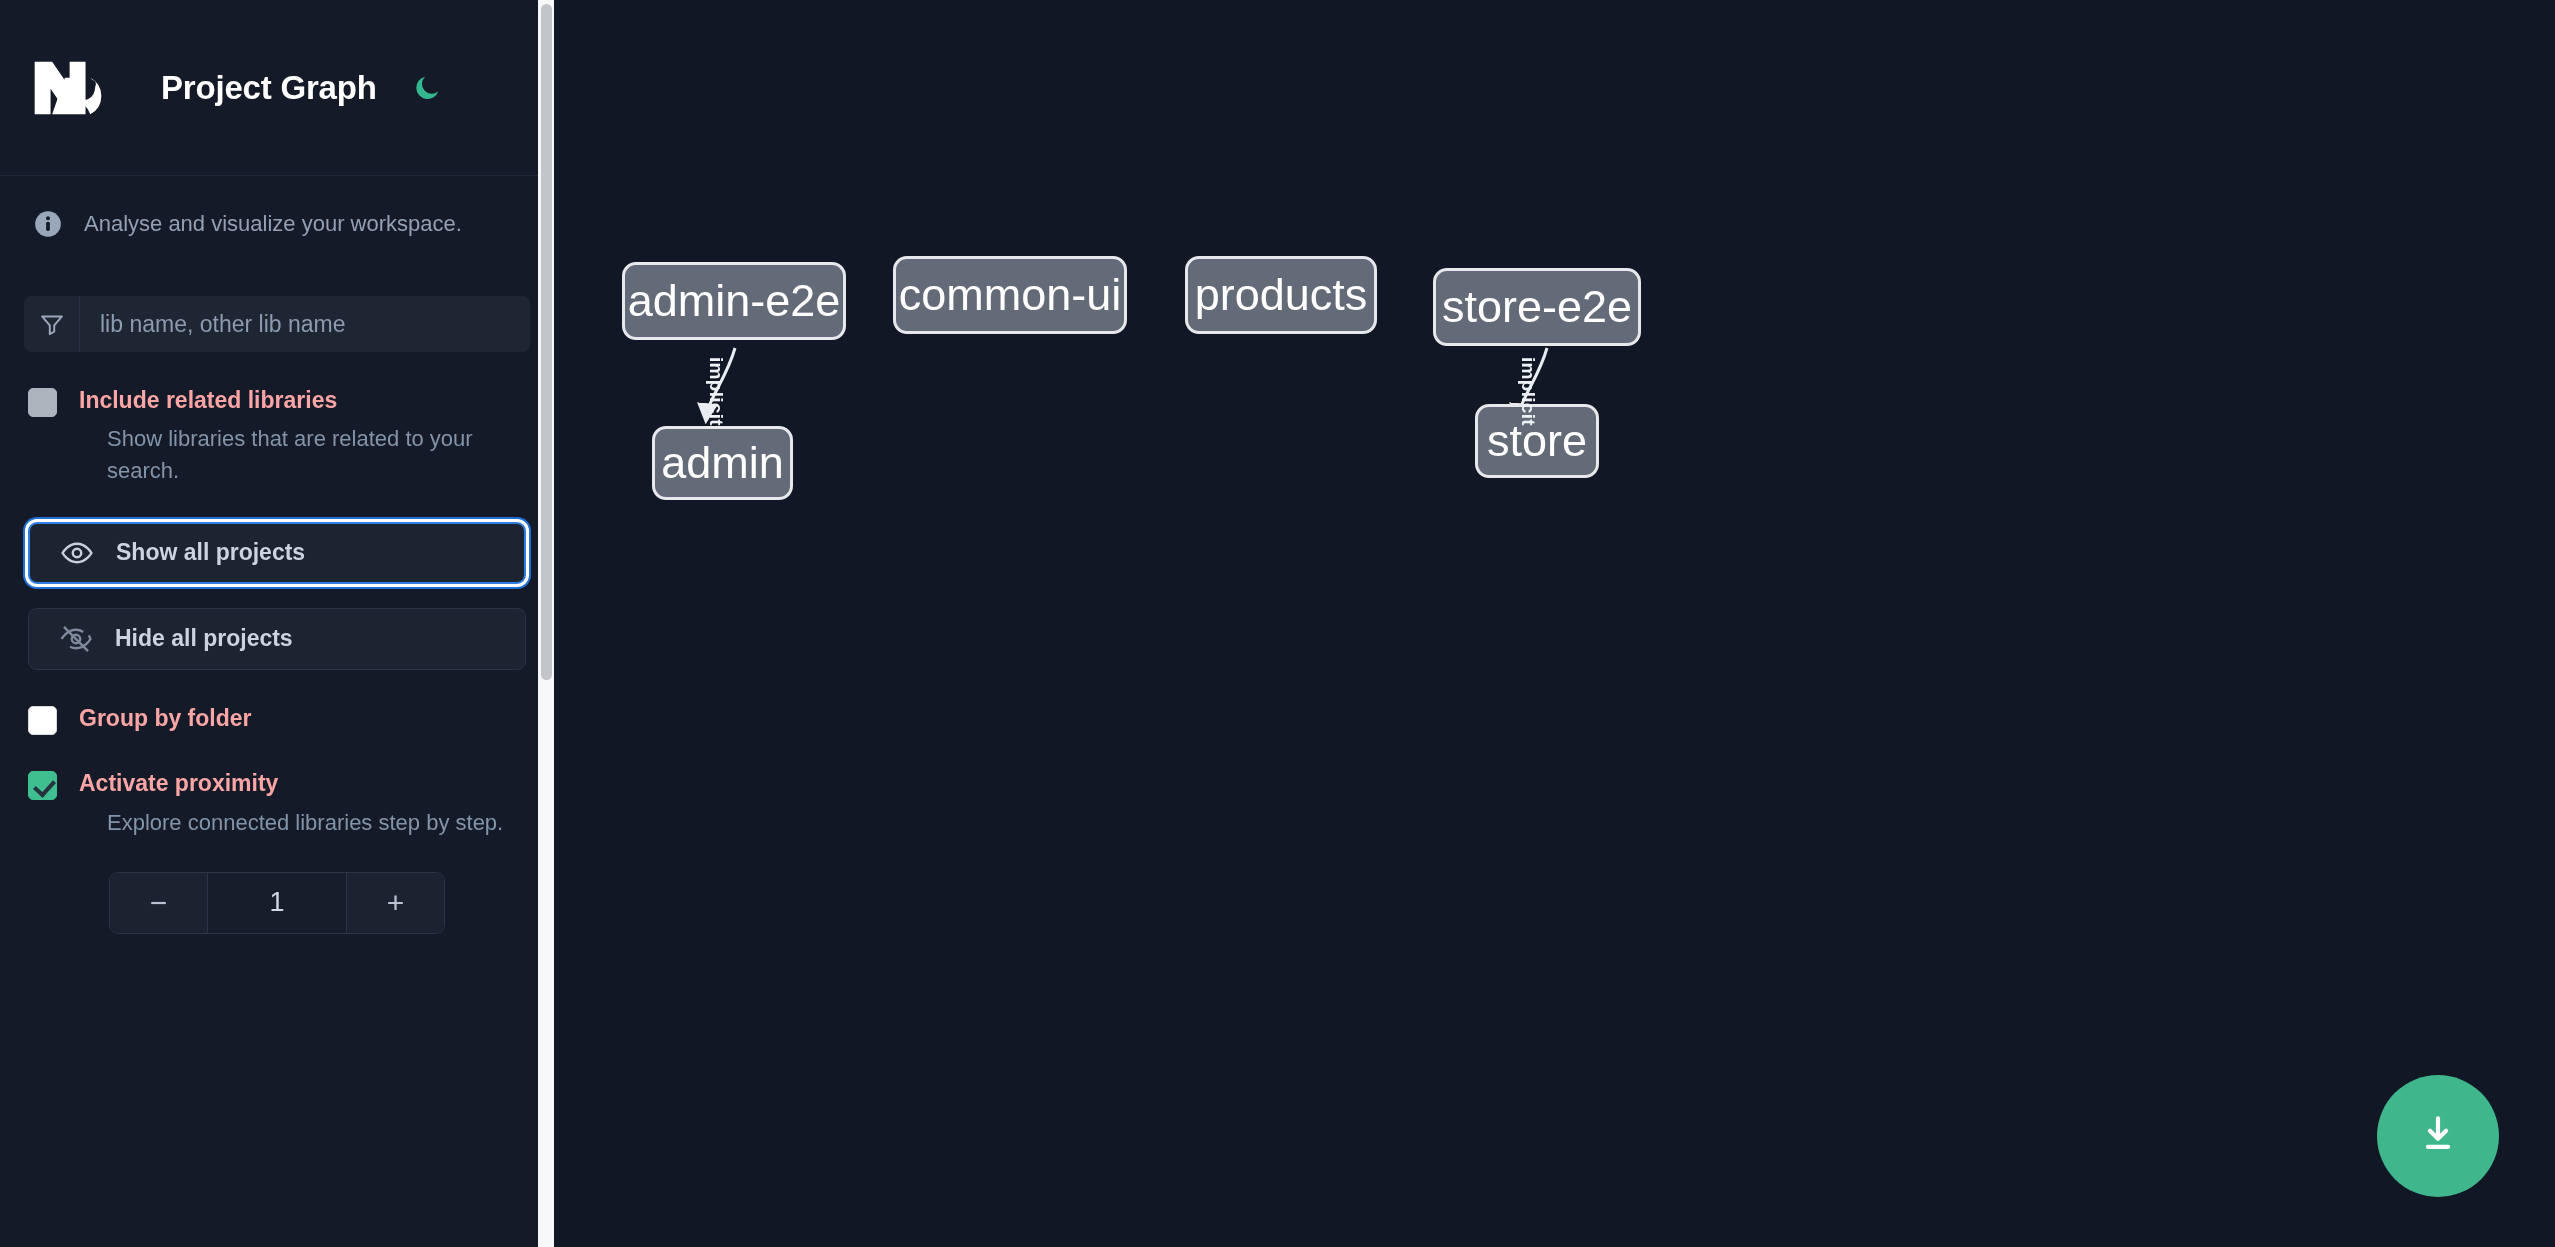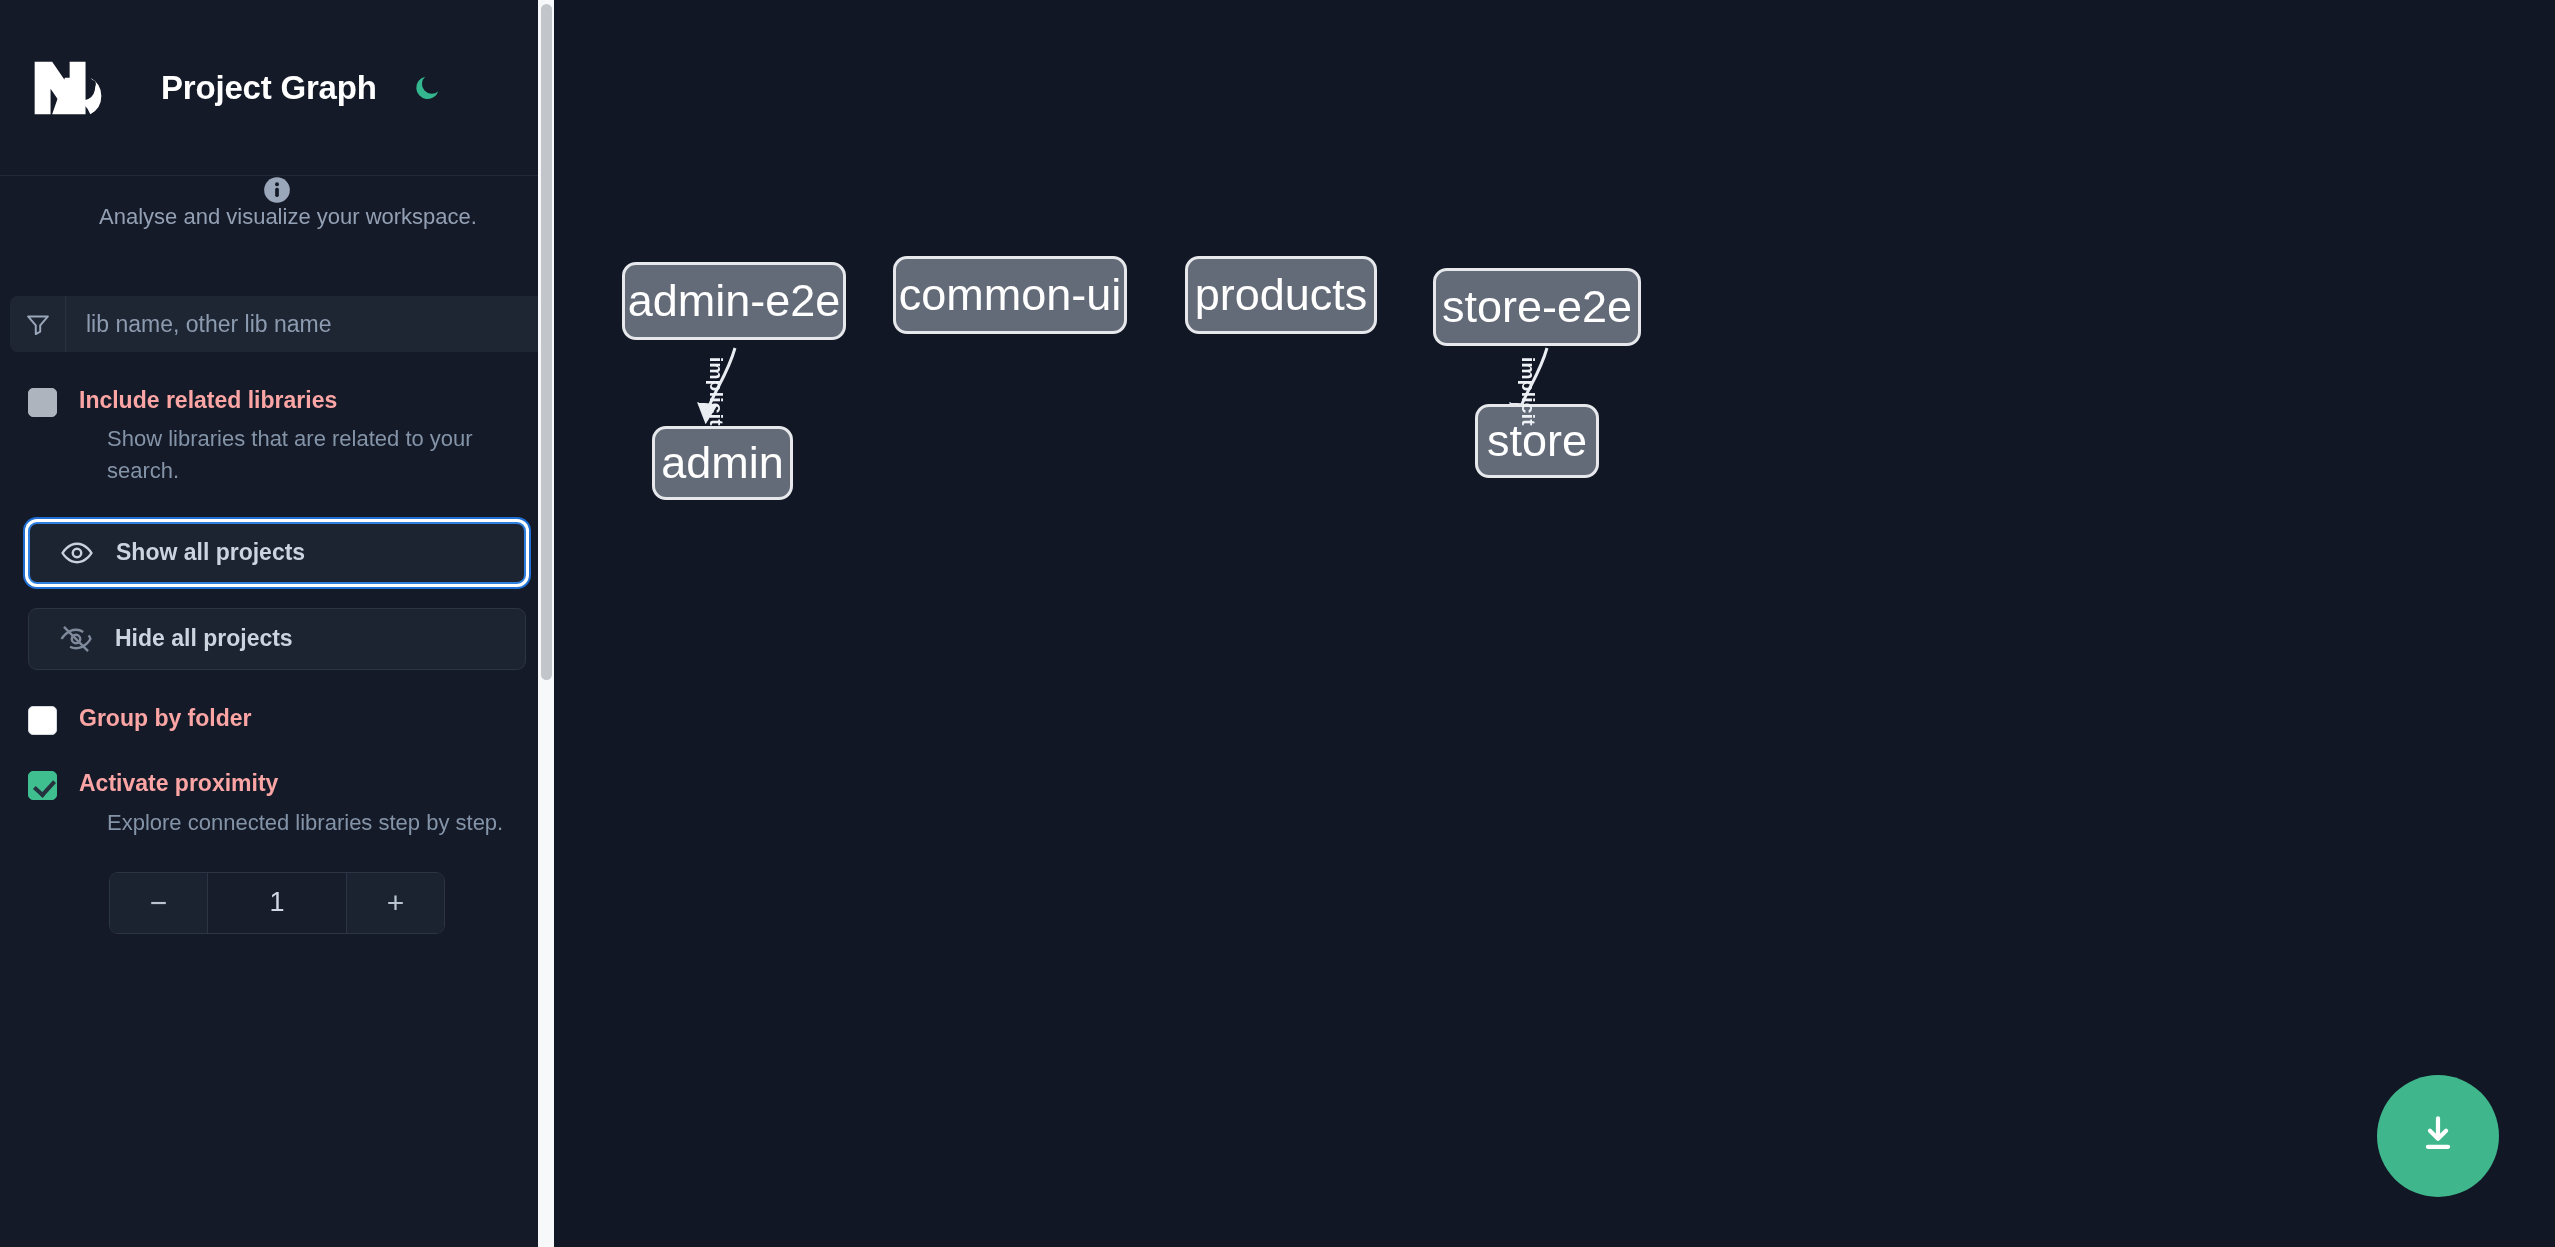--- a/index.html
+++ b/index.html
@@ -34,29 +34,28 @@
   .moon-btn {
     margin-left: 30px; width: 40px; height: 40px;
     display: flex; align-items: center; justify-content: center;
     cursor: pointer;
   }
 
   .desc-row {
     display: flex; align-items: center;
     padding: 0 34px;
     height: 96px;
-    flex-direction: column;
   }
   .info-icon { width: 28px; height: 28px; flex: 0 0 28px; }
   .desc-text {
     margin-left: 22px; font-size: 22px; color: #93a0b4;
     white-space: nowrap;
   }
 
-  .filter-wrap { padding: 0 10px; margin-top: 24px; }
+  .filter-wrap { padding: 0 24px; margin-top: 24px; }
   .filter-box {
     display: flex; align-items: stretch;
     height: 56px;
     background: #1e2533;
     border-radius: 8px;
     overflow: hidden;
   }
   .filter-icon-cell {
     width: 56px; display: flex; align-items: center; justify-content: center;
     border-right: 1px solid #2a3242;

